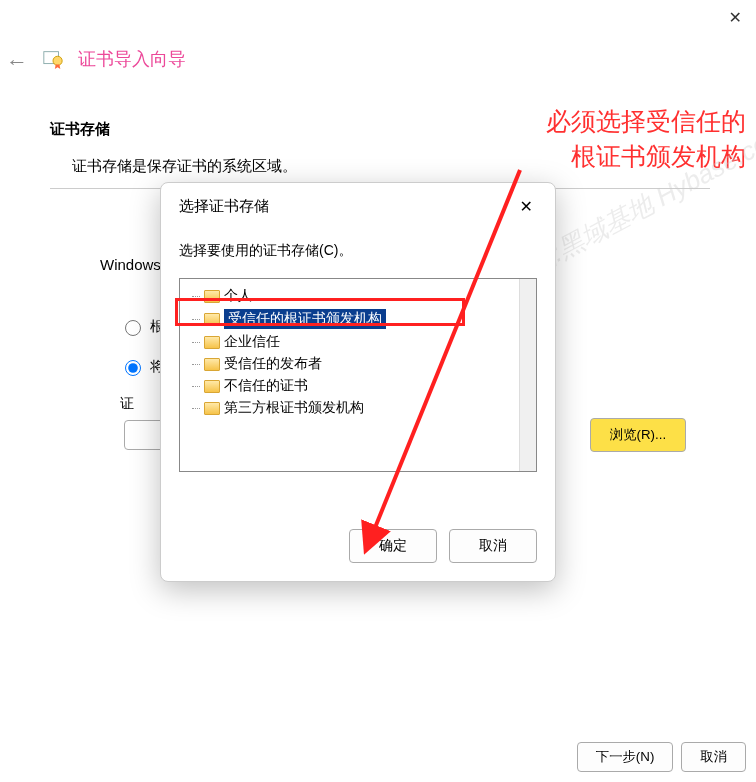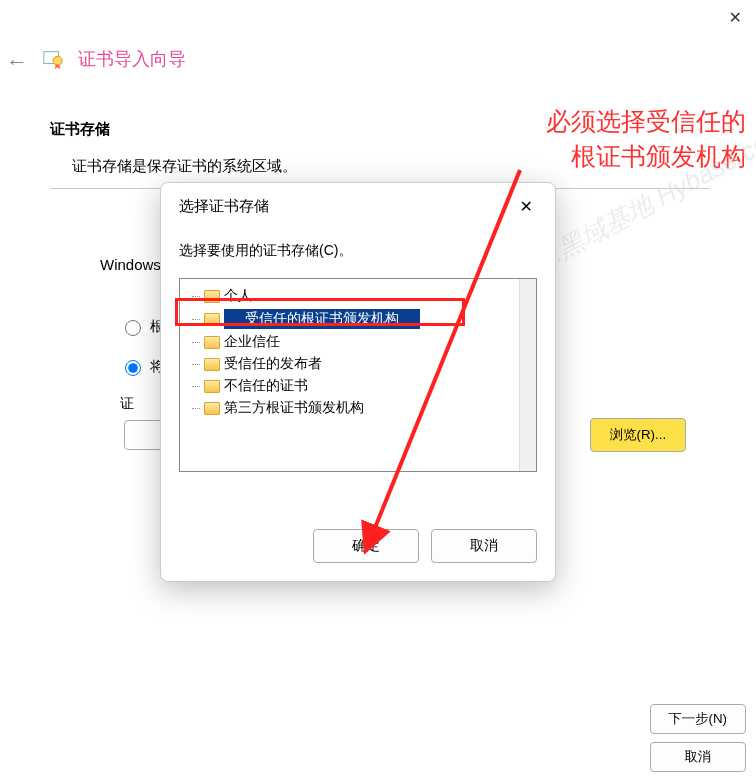--- a/index.html
+++ b/index.html
@@ -123,21 +123,20 @@
     cursor: pointer;
   }
 
   
   .bottom-buttons {
     position: absolute;
     bottom: 10px;
     right: 10px;
     display: flex;
     gap: 8px;
-    flex-direction: column;
   }
   .bottom-buttons button {
     height: 30px;
     padding: 0 18px;
     border: 1px solid #aaa;
     border-radius: 4px;
     background: #fdfdfd;
     cursor: pointer;
   }
 
@@ -225,21 +224,21 @@
     width: 16px;
     height: 13px;
     background: linear-gradient(#ffe9a8,#f6c34a);
     border: 1px solid #d9a634;
     border-radius: 1px;
     flex: none;
   }
   .tree-item.selected .tree-label {
     background: #0a3e8f;
     color: #fff;
-    padding: 1px 21px;
+    padding: 1px 4px;
   }
   .red-highlight {
     position: absolute;
     border: 3px solid #ff2020;
     left: 14px;
     top: 115px;
     width: 290px;
     height: 28px;
     pointer-events: none;
     z-index: 20;
@@ -257,21 +256,21 @@
   }
 
   .dialog-buttons {
     position: absolute;
     bottom: 18px;
     right: 18px;
     display: flex;
     gap: 12px;
   }
   .dialog-buttons button {
-    width: 106px;
+    width: 88px;
     height: 34px;
     border: 1px solid #aaa;
     border-radius: 4px;
     background: #fdfdfd;
     cursor: pointer;
     font-size: 14px;
   }
 
   
   .arrow-svg {

